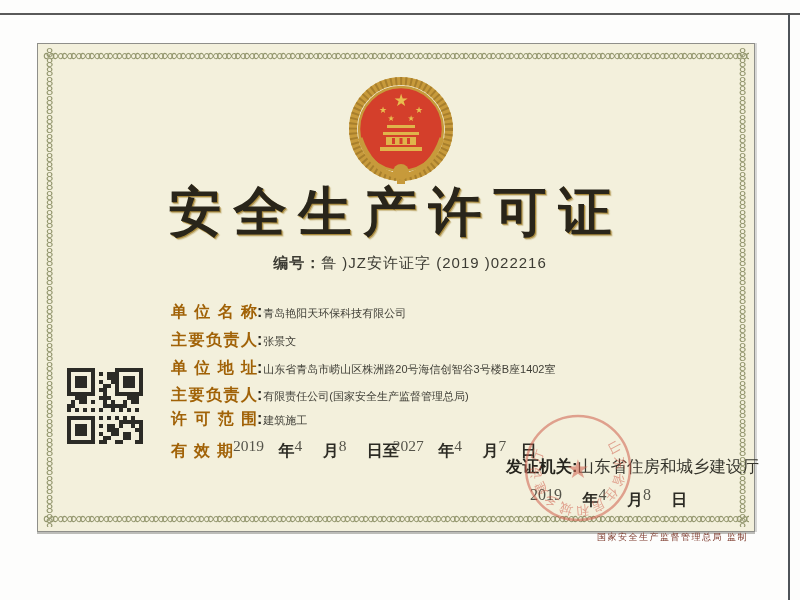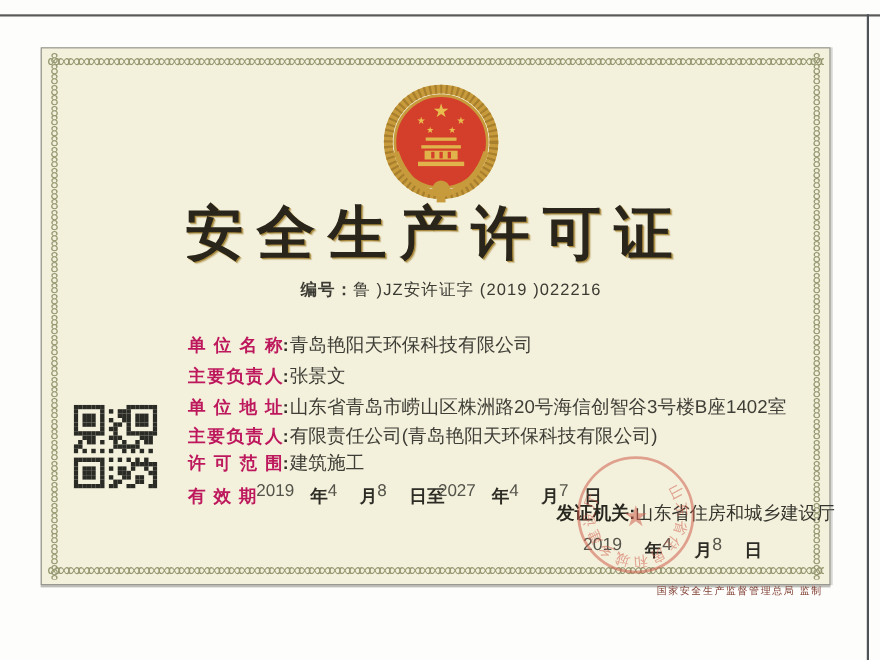--- a/index.html
+++ b/index.html
@@ -46,31 +46,31 @@
   
   .serial {
     position:absolute; left:0; top:210px; width:100%;
     text-align:center; font-size:15px; color:#3c3b33; letter-spacing:1px;padding-left:28px;
   }
   .serial b { font-weight:bold; }
 
   
   .row { position:absolute; left:133px; white-space:nowrap; font-size:16px; color:#3f3e36; }
   .flabel {
-    display:inline-block; width:86px; font-weight:bold; color:#be185d;
+    display:inline-block; width:86px; font-weight:bold; color:#a16207;
     text-align:justify; text-align-last:justify; letter-spacing:0;
   }
   .flabel.w64 { width:62px; }
   .colon { font-weight:bold; color:#2c2b24; margin-right:1px; }
-  .fvalue { font-size:17px; }
+  .fvalue { font-size:11px; }
   .r0 { top:258px; } .r1 { top:286px; } .r2 { top:314px; }
   .r3 { top:341px; } .r4 { top:365px; } .rv { top:397px; }
 
   .typed {
-    font-family:Liberation Sans, sans-serif; font-size:15.5px; color:#55544a;
+    font-family:Liberation Serif, serif; font-size:15.5px; color:#55544a;
     position:relative; top:-5px;
   }
   .zi { font-weight:bold; color:#2c2b24; }
   .gap1 { margin-left:10px; } .gap2 { margin-left:16px; } .tight { margin-left:-6px; }
 
   
   .issuer-row { position:absolute; left:468px; top:412px; white-space:nowrap; font-size:16.5px; }
   .issuer-row .ilabel { font-weight:bold; color:#26251e; }
   .issuer-row .ivalue { color:#35342c; }
   .issue-date { position:absolute; left:492px; top:446px; white-space:nowrap; font-size:16px; }
@@ -141,21 +141,21 @@
   <div class="row r0">
     <span class="flabel">单位名称</span><span class="colon">:</span><span class="fvalue">青岛艳阳天环保科技有限公司</span>
   </div>
   <div class="row r1">
     <span class="flabel">主要负责人</span><span class="colon">:</span><span class="fvalue">张景文</span>
   </div>
   <div class="row r2">
     <span class="flabel">单位地址</span><span class="colon">:</span><span class="fvalue">山东省青岛市崂山区株洲路20号海信创智谷3号楼B座1402室</span>
   </div>
   <div class="row r3">
-    <span class="flabel">主要负责人</span><span class="colon">:</span><span class="fvalue">有限责任公司(青岛艳阳天环保科技有限公司)</span>
+    <span class="flabel">主要负责人</span><span class="colon">:</span><span class="fvalue">有限责任公司(国家安全生产监督管理总局)</span>
   </div>
   <div class="row r4">
     <span class="flabel">许可范围</span><span class="colon">:</span><span class="fvalue">建筑施工</span>
   </div>
 
   <div class="row rv">
     <span class="flabel w64">有效期</span><span class="typed">2019</span>
     <span class="zi gap1">年</span><span class="typed">4</span>
     <span class="zi gap2">月</span><span class="typed">8</span>
     <span class="zi gap2">日至</span><span class="typed tight">2027</span>

